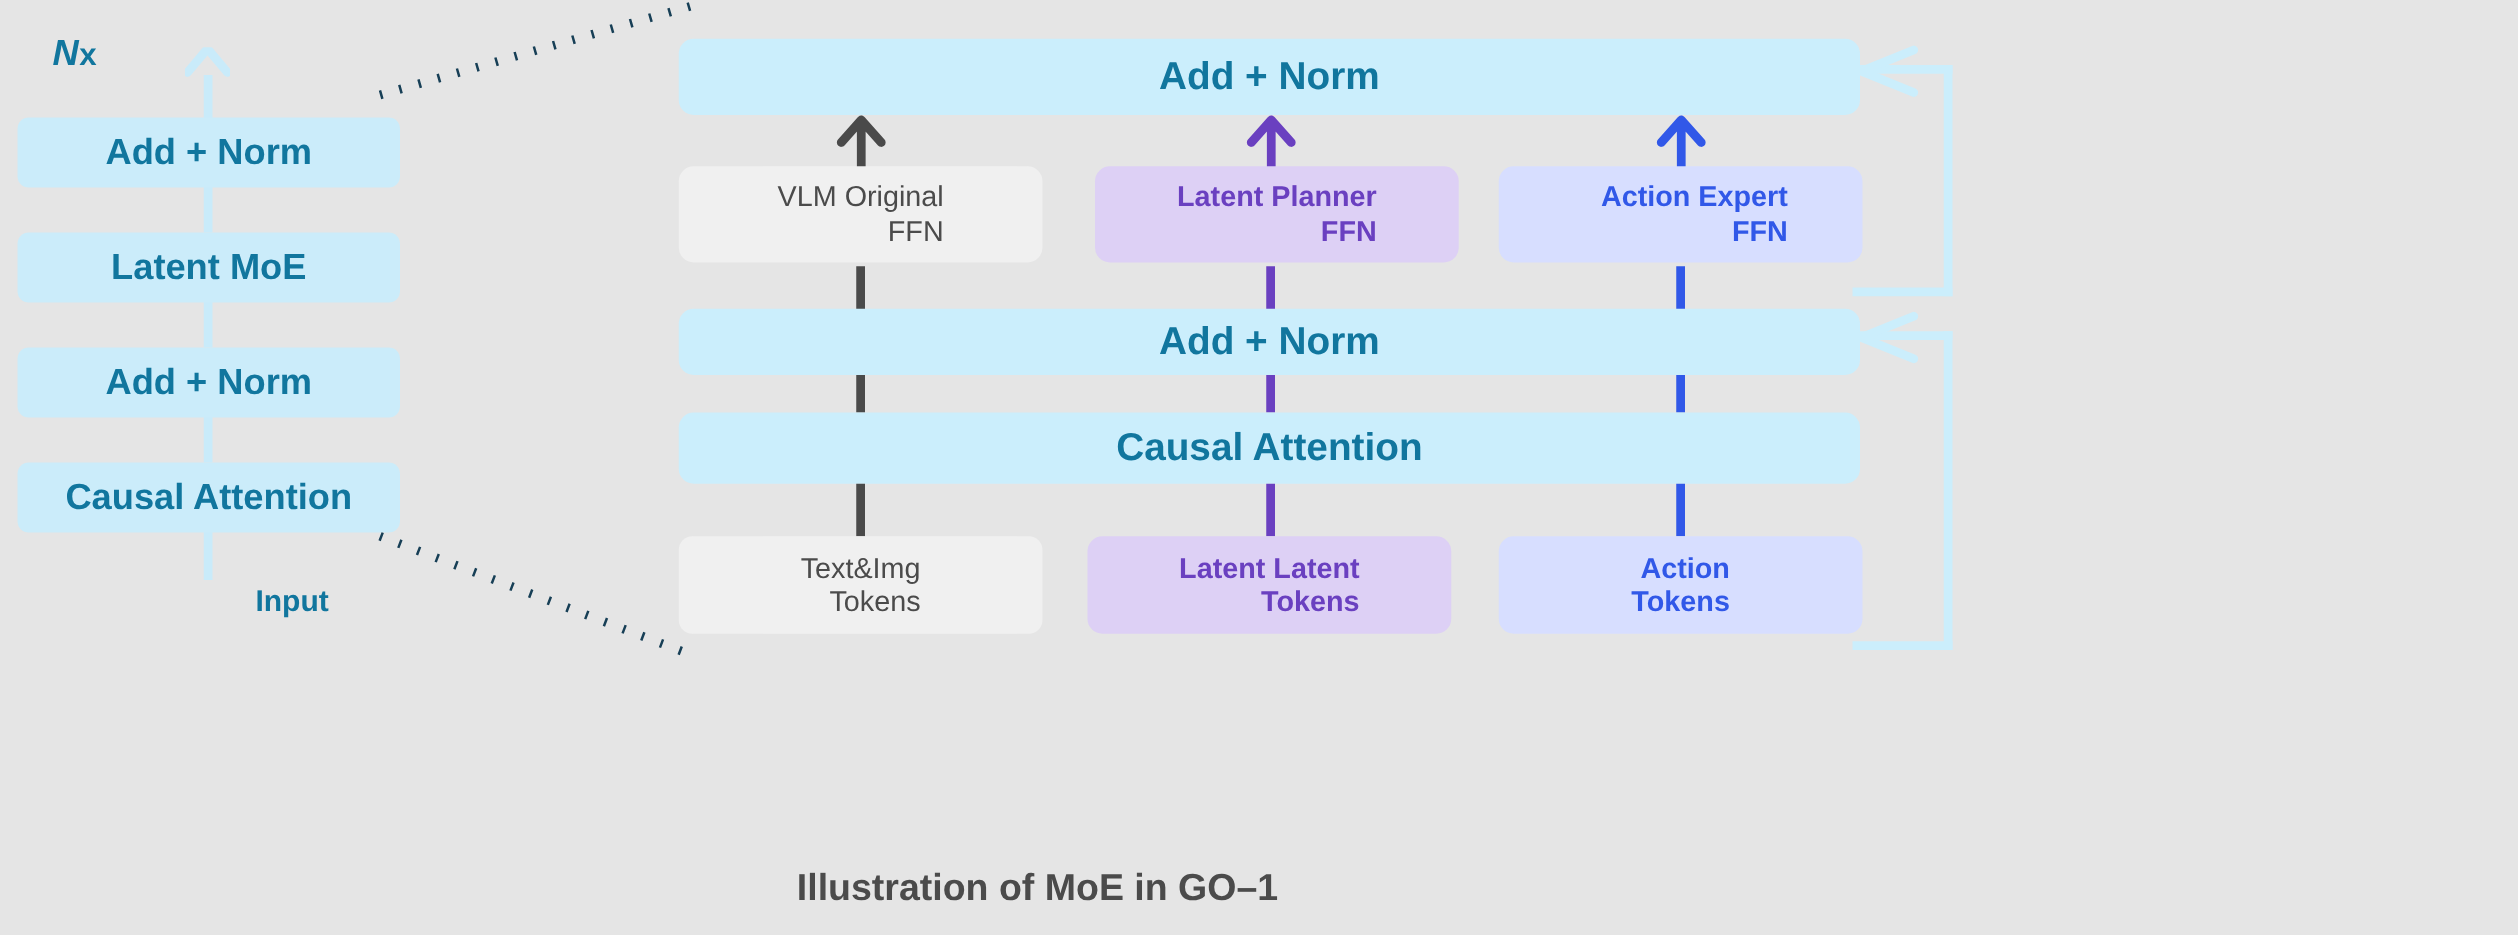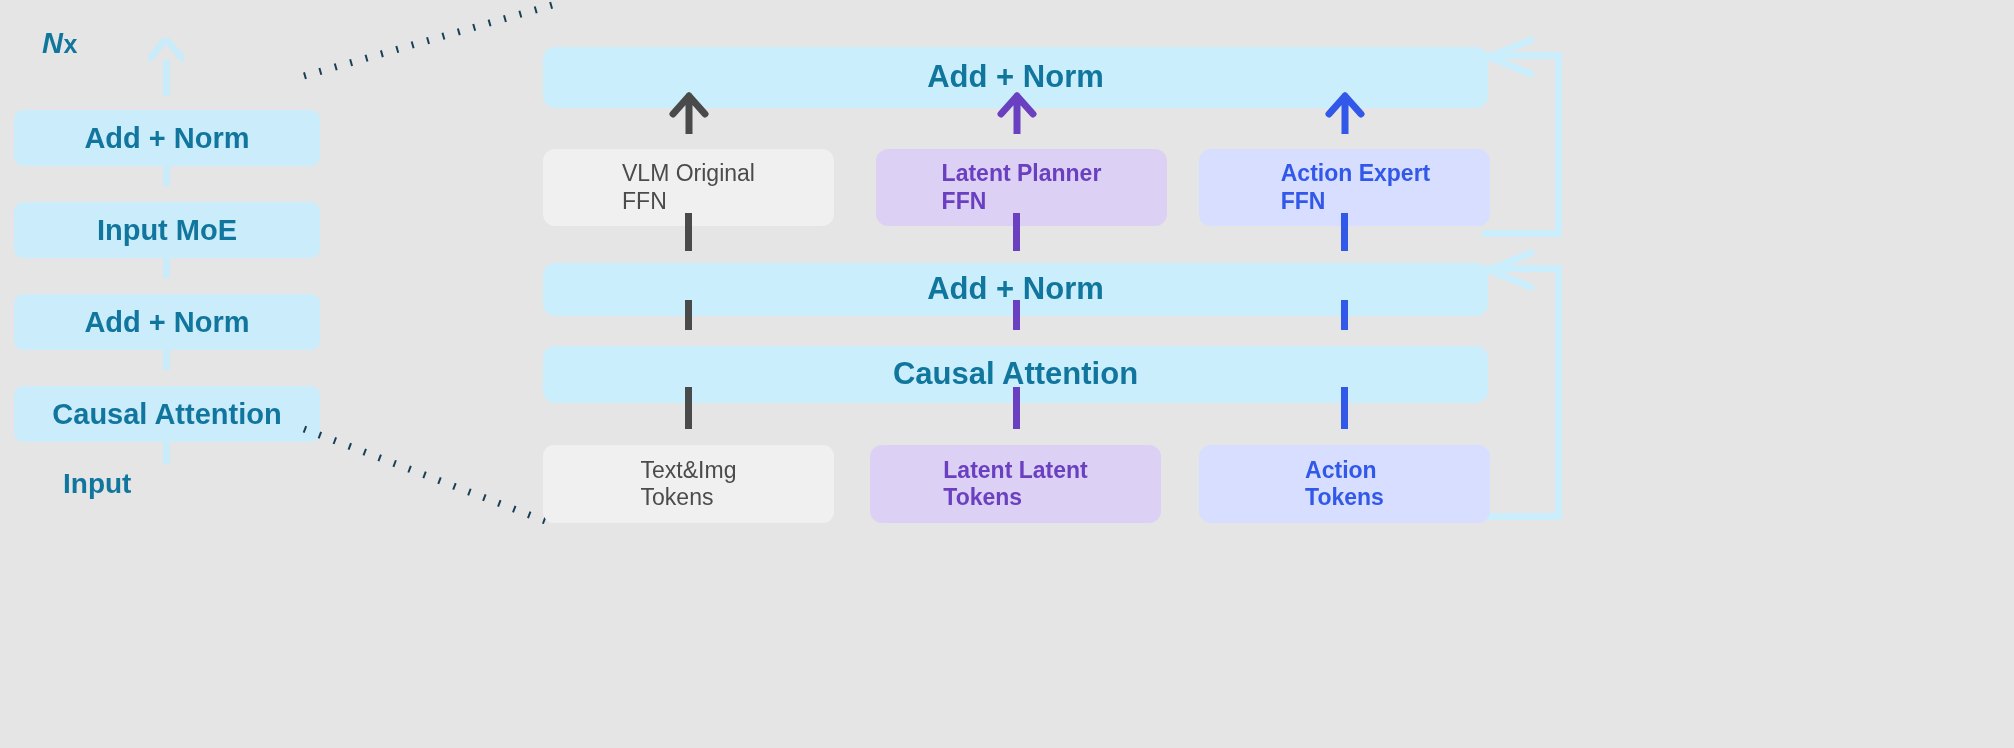--- a/index.html
+++ b/index.html
@@ -16,26 +16,25 @@
     height: 748px;
     background: #e5e5e5;
     overflow: hidden;
   }
   .box {
     position: absolute;
     box-sizing: border-box;
     display: flex;
     align-items: center;
     justify-content: center;
-    text-align: left;
+    text-align: right;
     border-radius: 10px;
     font-weight: bold;
     line-height: 1.18;
     white-space: pre-line;
-    margin-top: 16px;
   }
 
   
   .left-block {
     background: #cbecfa;
     color: #11769e;
     font-size: 29px;
     left: 14px;
     width: 306px;
     height: 56px;
@@ -56,22 +55,22 @@
     color: #11769e;
     letter-spacing: 0.5px;
   }
   .nx-label i { font-style: italic; }
   .nx-label .x { font-style: normal; font-size: 25px; }
   .input-label {
     position: absolute;
     left: 63px;
     top: 468px;
     width: 200px;
-    text-align: left;
-    font-size: 28px;
+    text-align: right;
+    font-size: 24px;
     font-weight: bold;
     color: #11769e;
   }
   .up-arrow-head {
     position: absolute;
     left: 148px;
     top: 38px;
     width: 36px;
     height: 32px;
   }
@@ -139,21 +138,21 @@
     <div class="left-stem" style="top:418px; height:46px;"></div>
 
     <svg class="up-arrow-head" viewBox="0 0 36 32">
       <path d="M18 1 L34 20" stroke="#c9ebfa" stroke-width="7" fill="none" stroke-linecap="round"></path>
       <path d="M18 1 L2 20" stroke="#c9ebfa" stroke-width="7" fill="none" stroke-linecap="round"></path>
     </svg>
 
     <div class="nx-label"><i>N</i><span class="x">x</span></div>
 
     <div class="box left-block" style="top:94px;">Add + Norm</div>
-    <div class="box left-block" style="top:186px;">Input MoE</div>
+    <div class="box left-block" style="top:186px;">Latent MoE</div>
     <div class="box left-block" style="top:278px;">Add + Norm</div>
     <div class="box left-block" style="top:370px;">Causal Attention</div>
 
     <div class="input-label">Input</div>
   </div>
 
   <svg class="dotted-line" style="left:300px; top:0px; width:260px; height:90px;" viewBox="0 0 260 90">
     <line x1="4" y1="76" x2="256" y2="4" stroke="#173f56" stroke-width="7" stroke-linecap="butt" stroke-dasharray="2 14"></line>
   </svg>
   <svg class="dotted-line" style="left:300px; top:425px; width:260px; height:105px;" viewBox="0 0 260 105">
@@ -208,14 +207,15 @@
     <div class="conn blue" style="left:1341px; top:387px; height:42px;"></div>
 
     <div class="box tok-box gray-box" style="left:543px;  top:429px; width:291px; height:78px;border-radius:11px;">Text&amp;Img
 Tokens</div>
     <div class="box tok-box purple-box" style="left:870px;  top:429px; width:291px; height:78px;">Latent Latent
 Tokens</div>
     <div class="box tok-box blue-box" style="left:1199px; top:429px; width:291px; height:78px;">Action
 Tokens</div>
   </div>
 
+  <div class="caption">Illustration of MoE in GO–1</div>
 
 </div>
 
 </body></html>

